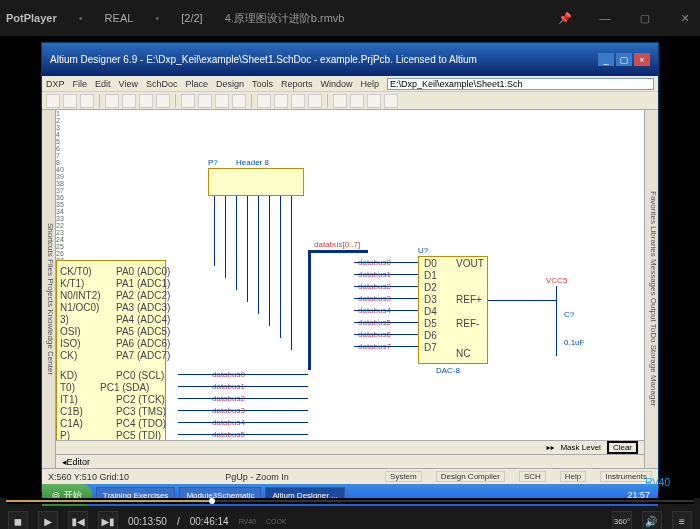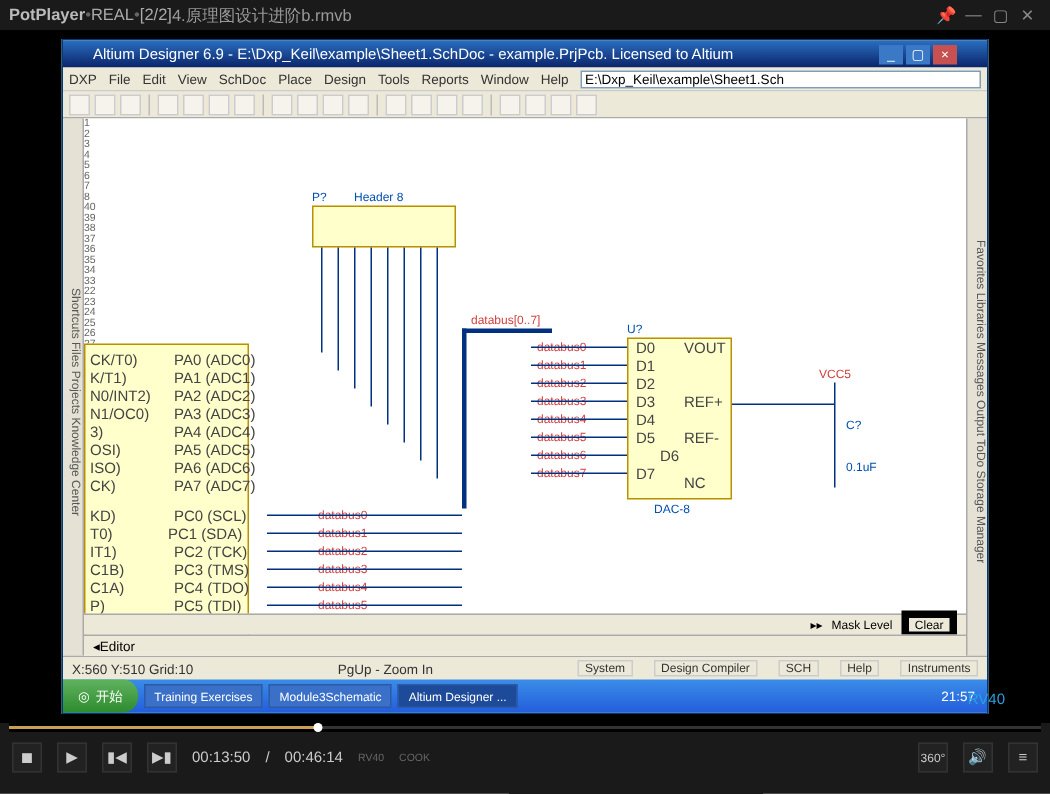--- a/index.html
+++ b/index.html
@@ -1,27 +1,27 @@
 <!DOCTYPE html>
 <html><head>
 <meta charset="utf-8">
 <style>
 *{margin:0;padding:0;box-sizing:border-box;font-family:Tahoma,Arial,sans-serif}
 body{background:#000;width:700px;height:529px;overflow:hidden;position:relative}
-.player-top{height:20px;background:#1a1a1a;display:flex;align-items:center;color:#aaa;font-size:11px;padding:0 6px;gap:0}
+.player-top{height:36px;background:#1a1a1a;display:flex;align-items:center;color:#aaa;font-size:11px;padding:0 6px;gap:22px}
 .player-top .app{color:#bbb;font-weight:bold}
 .player-top .sep{color:#666}
 .player-top .title{color:#999}
 .player-top .spacer{flex:1}
 .player-top .wbtn{width:18px;height:14px;display:flex;align-items:center;justify-content:center;color:#888;cursor:pointer}
 .video-area{position:relative;height:458px;background:#000;display:flex;justify-content:center;padding:6px 20px 0 20px}
 .overlay-text{position:absolute;left:6px;top:10px;color:#2aa0e0;font-size:12px;z-index:50;text-shadow:1px 1px 0 #000}
 .overlay-brand{position:absolute;right:30px;bottom:6px;color:#2aa0e0;font-size:10px;z-index:50}
 .altium-window{width:618px;height:450px;background:#ece9d8;border:1px solid #003c74;position:relative;font-size:10px}
-.aw-titlebar{height:18px;background:linear-gradient(#2a6ec0,#0a246a);color:#fff;display:flex;align-items:center;padding:0 20px;font-size:10px}
+.aw-titlebar{height:33px;background:linear-gradient(#2a6ec0,#0a246a);color:#fff;display:flex;align-items:center;padding:0 8px;font-size:10px}
 .aw-titlebar .txt{white-space:nowrap;overflow:hidden}
 .aw-titlebar .sp{flex:1}
 .aw-titlebar .btn{width:16px;height:13px;margin-left:2px;display:flex;align-items:center;justify-content:center;color:#fff;font-size:9px}
 .aw-titlebar .btn.close{background:#c75050}
 .aw-titlebar .btn.min,.aw-titlebar .btn.max{background:#3b78c6}
 .aw-menubar{height:16px;background:#ece9d8;display:flex;align-items:center;padding:0 4px;font-size:9px;gap:8px;color:#333;border-bottom:1px solid #ccc}
 .aw-menubar .mi{cursor:pointer}
 .aw-menubar .addr{flex:1;background:#fff;border:1px solid #7f9db9;height:12px;padding:0 2px;font-size:9px}
 .aw-tools{height:18px;background:#ece9d8;border-bottom:1px solid #aaa;display:flex;align-items:center;gap:3px;padding:0 4px}
 .aw-tools .tb{width:14px;height:14px;background:#f5f3eb;border:1px solid #ccc}
@@ -181,21 +181,21 @@
               <div class="pin-label" style="left: 4px; top: 332px;">PA)</div>
               <div class="pin-label" style="left: 60px; top: 156px;">PA0 (ADC0)</div>
               <div class="pin-label" style="left: 60px; top: 168px;">PA1 (ADC1)</div>
               <div class="pin-label" style="left: 60px; top: 180px;">PA2 (ADC2)</div>
               <div class="pin-label" style="left: 60px; top: 192px;">PA3 (ADC3)</div>
               <div class="pin-label" style="left: 60px; top: 204px;">PA4 (ADC4)</div>
               <div class="pin-label" style="left: 60px; top: 216px;">PA5 (ADC5)</div>
               <div class="pin-label" style="left: 60px; top: 228px;">PA6 (ADC6)</div>
               <div class="pin-label" style="left: 60px; top: 240px;">PA7 (ADC7)</div>
               <div class="pin-label" style="left: 60px; top: 260px;">PC0 (SCL)</div>
-              <div class="pin-label" style="left: 56px; top: 272px;">PC1 (SDA)</div>
+              <div class="pin-label" style="left: 44px; top: 272px;">PC1 (SDA)</div>
               <div class="pin-label" style="left: 60px; top: 284px;">PC2 (TCK)</div>
               <div class="pin-label" style="left: 60px; top: 296px;">PC3 (TMS)</div>
               <div class="pin-label" style="left: 60px; top: 308px;">PC4 (TDO)</div>
               <div class="pin-label" style="left: 60px; top: 320px;">PC5 (TDI)</div>
               <div class="pin-label" style="left: 60px; top: 332px;">PC6 (TOSC1)</div>
               <div class="pin-label" style="left: 60px; top: 344px;">PC7 (TOSC2)</div>
               <div class="small-label" style="left: 114px; top: 154px;">40</div>
               <div class="small-label" style="left: 114px; top: 166px;">39</div>
               <div class="small-label" style="left: 114px; top: 178px;">38</div>
               <div class="small-label" style="left: 114px; top: 190px;">37</div>
@@ -226,21 +226,21 @@
               <div class="net-label" style="left: 302px; top: 196px;">databus4</div>
               <div class="net-label" style="left: 302px; top: 208px;">databus5</div>
               <div class="net-label" style="left: 302px; top: 220px;">databus6</div>
               <div class="net-label" style="left: 302px; top: 232px;">databus7</div>
               <div class="pin-label" style="left: 368px; top: 148px;">D0</div>
               <div class="pin-label" style="left: 368px; top: 160px;">D1</div>
               <div class="pin-label" style="left: 368px; top: 172px;">D2</div>
               <div class="pin-label" style="left: 368px; top: 184px;">D3</div>
               <div class="pin-label" style="left: 368px; top: 196px;">D4</div>
               <div class="pin-label" style="left: 368px; top: 208px;">D5</div>
-              <div class="pin-label" style="left: 368px; top: 220px; margin-left: 16px;">D6</div>
+              <div class="pin-label" style="left: 368px; top: 220px;">D6</div>
               <div class="pin-label" style="left: 368px; top: 232px;">D7</div>
               <div class="small-label" style="left: 352px; top: 146px;">1</div>
               <div class="small-label" style="left: 352px; top: 158px;">2</div>
               <div class="small-label" style="left: 352px; top: 170px;">3</div>
               <div class="small-label" style="left: 352px; top: 182px;">4</div>
               <div class="small-label" style="left: 352px; top: 194px;">5</div>
               <div class="small-label" style="left: 352px; top: 206px;">6</div>
               <div class="small-label" style="left: 352px; top: 218px;">7</div>
               <div class="small-label" style="left: 352px; top: 230px;">8</div>
               <div class="pin-label" style="left: 400px; top: 148px;">VOUT</div>
@@ -273,21 +273,21 @@
               <div class="wire h" style="left: 122px; top: 300px; width: 130px;"></div>
               <div class="wire h" style="left: 122px; top: 312px; width: 130px;"></div>
               <div class="wire h" style="left: 122px; top: 324px; width: 130px;"></div>
               <div class="wire h" style="left: 122px; top: 336px; width: 130px;"></div>
               <div class="wire h" style="left: 122px; top: 348px; width: 130px;"></div>
             </div>
 
           <div class="mask-row">
             <span>▸▸</span>
             <span>Mask Level</span>
-            <span style="border:5px solid #000000;padding:0 4px">Clear</span>
+            <span style="border:2px solid #000000;padding:0 4px">Clear</span>
           </div>
           <div class="editor-tab">◂ <span>Editor</span></div>
         </div>
       </div>
       <div class="aw-side right">Favorites  Libraries  Messages  Output  ToDo  Storage Manager</div>
     </div>
     <div class="aw-status">
       <span>X:560 Y:510  Grid:10</span>
       <span class="sp"></span>
       <span>PgUp - Zoom In</span>

